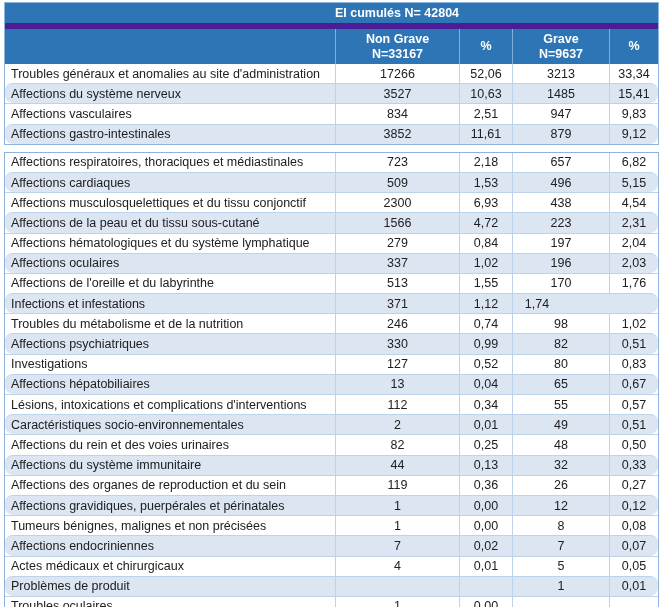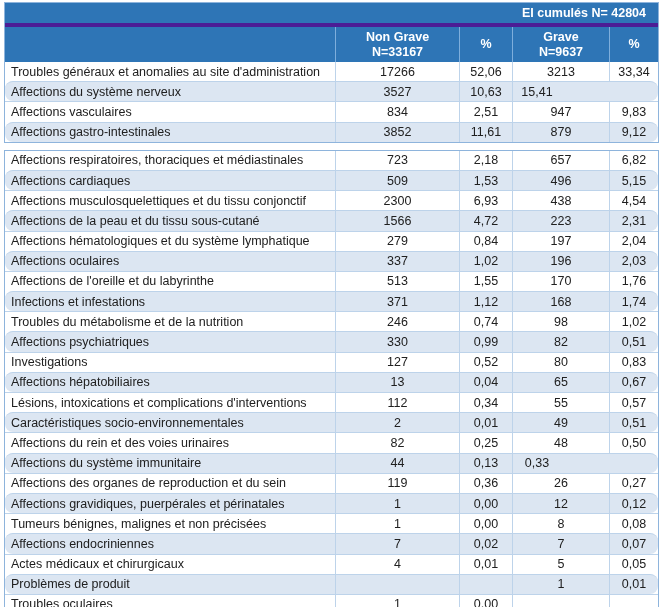--- a/index.html
+++ b/index.html
@@ -1,22 +1,22 @@
 <!DOCTYPE html>
 <html style="--hdr: #2E75B6; --band: #DCE6F2; --grid: #BDD3EA; --outer: #8EB4DC; --txt: #202020;"><head>
 <meta charset="utf-8">
 <style>
   html,body{margin:0;padding:0;background:#ffffff;}
   body{width:661px;height:607px;position:relative;font-family:"Liberation Sans",sans-serif;}
   .tbl{position:absolute;left:4px;top:2px;width:655px;}
   .section{border:1px solid var(--outer,#8EB4DC);background:#fff;}
   .title-row{height:20px;background:var(--hdr,#2E75B6);position:relative;}
   .title-text{position:absolute;left:330px;right:12px;top:0;height:20px;line-height:20px;
-    text-align:right;color:#fff;font-weight:bold;font-size:12.5px;}
-  .head-row{display:flex;height:35px;background:var(--hdr,#2E75B6);border-top:4px solid #4c1d95;}
+    text-align:left;color:#fff;font-weight:bold;font-size:12.5px;}
+  .head-row{display:flex;height:35px;background:var(--hdr,#2E75B6);border-top:6px solid #4c1d95;}
   .hc{box-sizing:border-box;display:flex;flex-direction:column;justify-content:center;align-items:center;
     color:#fff;font-weight:bold;font-size:12.5px;line-height:15px;border-left:1px solid #7EAEDC;}
   .hc.first{border-left:none;}
   .row{display:flex;height:19.2px;border-top:1px solid var(--grid,#BDD3EA);}
   .section .row:first-child{border-top:none;text-align:center;}
   .row.band{background:var(--band,#DCE6F2);border-radius:8px;}
   .c{box-sizing:border-box;display:flex;align-items:center;justify-content:center;
     font-size:12.5px;color:var(--txt,#202020);border-left:1px solid var(--grid,#BDD3EA);
     white-space:nowrap;overflow:hidden;}
   .c.label{justify-content:flex-start;padding-left:6px;border-left:none;}
@@ -53,20 +53,21 @@
           <div class="c w0 label">Troubles généraux et anomalies au site d'administration</div>
           <div class="c w1">17266</div>
           <div class="c w2">52,06</div>
           <div class="c w3">3213</div>
           <div class="c w4">33,34</div>
         </div>
         <div class="row band">
           <div class="c w0 label">Affections du système nerveux</div>
           <div class="c w1">3527</div>
           <div class="c w2">10,63</div>
+          <div class="c w3">1485</div>
           <div class="c w4">15,41</div>
         </div>
         <div class="row">
           <div class="c w0 label">Affections vasculaires</div>
           <div class="c w1">834</div>
           <div class="c w2">2,51</div>
           <div class="c w3">947</div>
           <div class="c w4">9,83</div>
         </div>
         <div class="row band">
@@ -129,21 +130,20 @@
           <div class="c w0 label">Affections de l'oreille et du labyrinthe</div>
           <div class="c w1">513</div>
           <div class="c w2">1,55</div>
           <div class="c w3">170</div>
           <div class="c w4">1,76</div>
         </div>
         <div class="row band">
           <div class="c w0 label">Infections et infestations</div>
           <div class="c w1">371</div>
           <div class="c w2">1,12</div>
-          <div class="c w3">168</div>
           <div class="c w4">1,74</div>
         </div>
         <div class="row">
           <div class="c w0 label">Troubles du métabolisme et de la nutrition</div>
           <div class="c w1">246</div>
           <div class="c w2">0,74</div>
           <div class="c w3">98</div>
           <div class="c w4">1,02</div>
         </div>
         <div class="row band">
@@ -185,20 +185,21 @@
           <div class="c w0 label">Affections du rein et des voies urinaires</div>
           <div class="c w1">82</div>
           <div class="c w2">0,25</div>
           <div class="c w3">48</div>
           <div class="c w4">0,50</div>
         </div>
         <div class="row band">
           <div class="c w0 label">Affections du système immunitaire</div>
           <div class="c w1">44</div>
           <div class="c w2">0,13</div>
+          <div class="c w3">32</div>
           <div class="c w4">0,33</div>
         </div>
         <div class="row">
           <div class="c w0 label">Affections des organes de reproduction et du sein</div>
           <div class="c w1">119</div>
           <div class="c w2">0,36</div>
           <div class="c w3">26</div>
           <div class="c w4">0,27</div>
         </div>
         <div class="row band">

